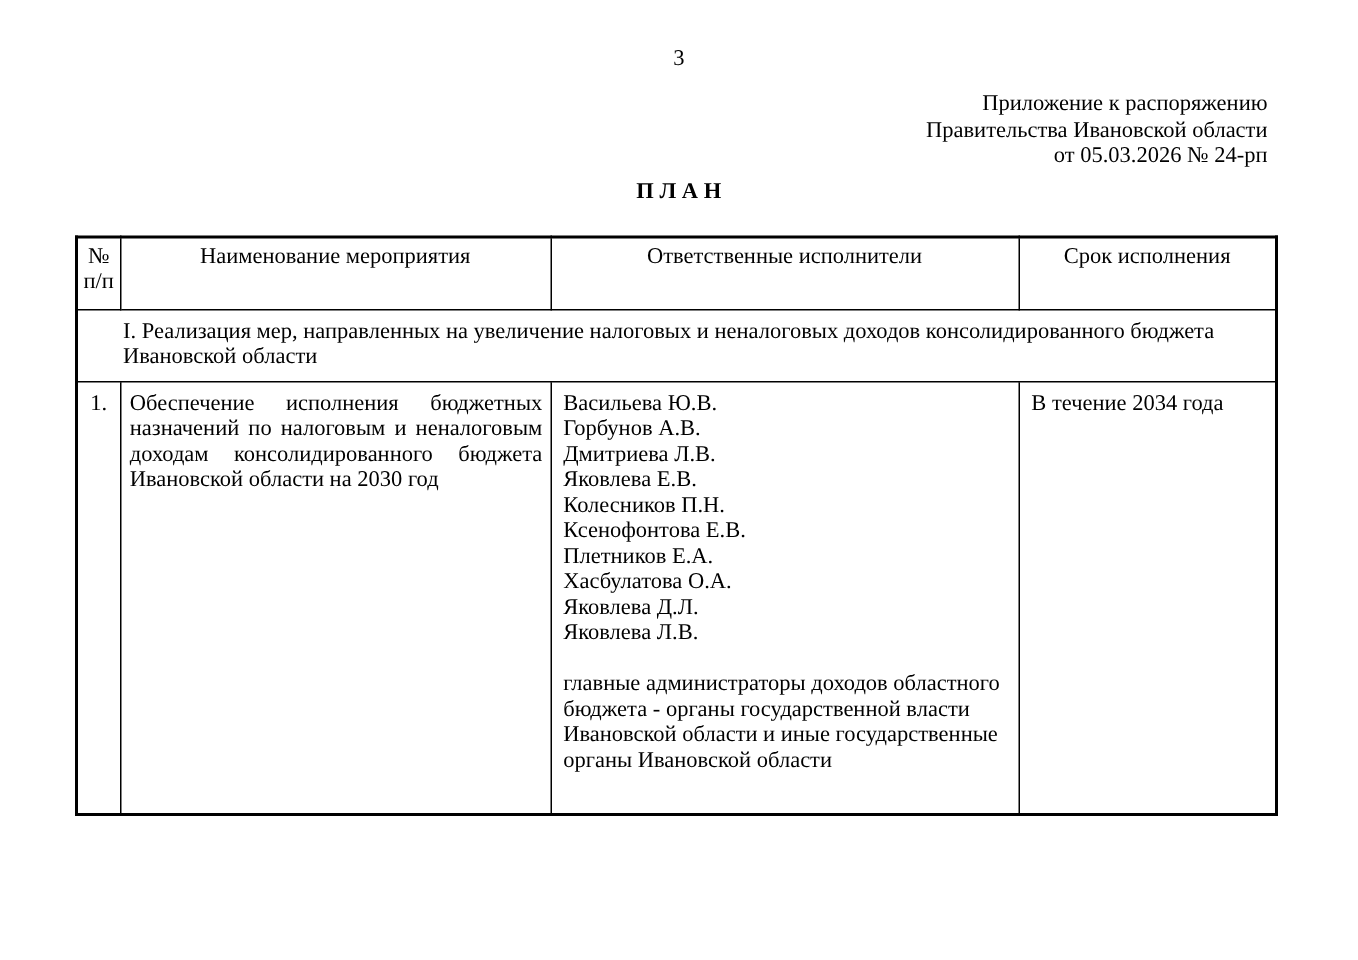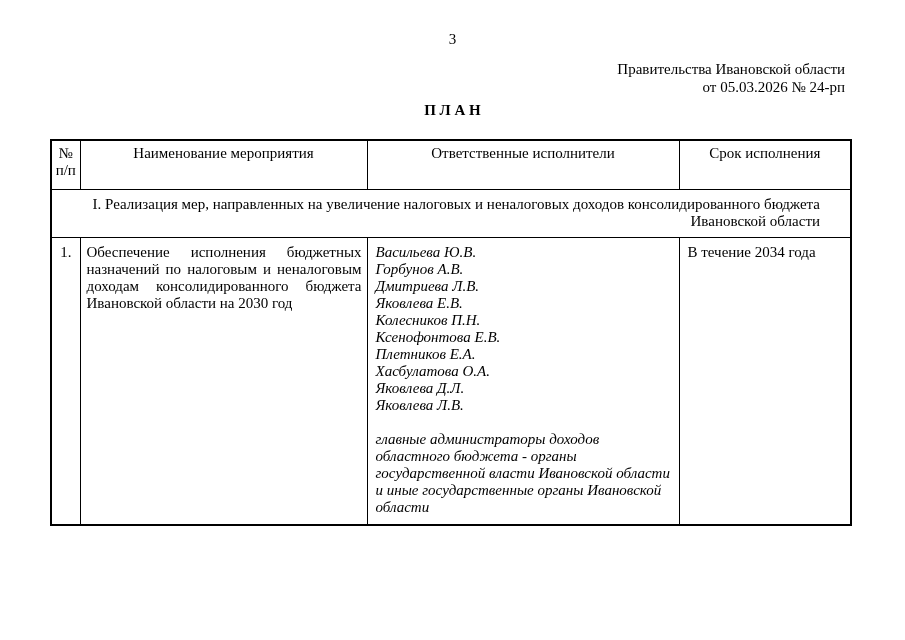--- a/index.html
+++ b/index.html
@@ -49,43 +49,44 @@
   .col-name  { width: 287px; }
   .col-exec  { width: 312px; }
   .col-term  { width: 172px; }
   .header-row td {
     height: 49px;
     text-align: center;
     padding: 4px 2px 2px 2px;
   }
   .section-row td {
     height: 48px;
-    text-align: right;
+    text-align: left;
     padding: 6px 30px 2px 30px;
     margin-left: 36px;
   }
   .body-row td { height: 288px; }
   .cell-num   { text-align: center; padding-top: 6px; }
   .cell-measure {
     text-align: justify;
     padding: 6px 5px 2px 6px;
   }
-  .cell-exec { padding: 6px 6px 2px 8px; font-style: italic; }
+  .cell-exec { padding: 6px 6px 2px 8px; }
   .exec-name { display: block; }
   .exec-note { margin-top: 17px; }
   .cell-term { padding: 6px 6px 2px 8px; }
 </style>
 </head>
 <body>
 
 <div class="page">
 
   <div class="page-number">3</div>
 
   <div class="appendix">
+    <div>Приложение к распоряжению</div>
     <div>Правительства Ивановской области</div>
     <div>от 05.03.2026 № 24-рп</div>
   </div>
 
   <div class="title-block">
     <div>П Л А Н</div>
   </div>
 
   <table class="doc-table">
     <colgroup>

